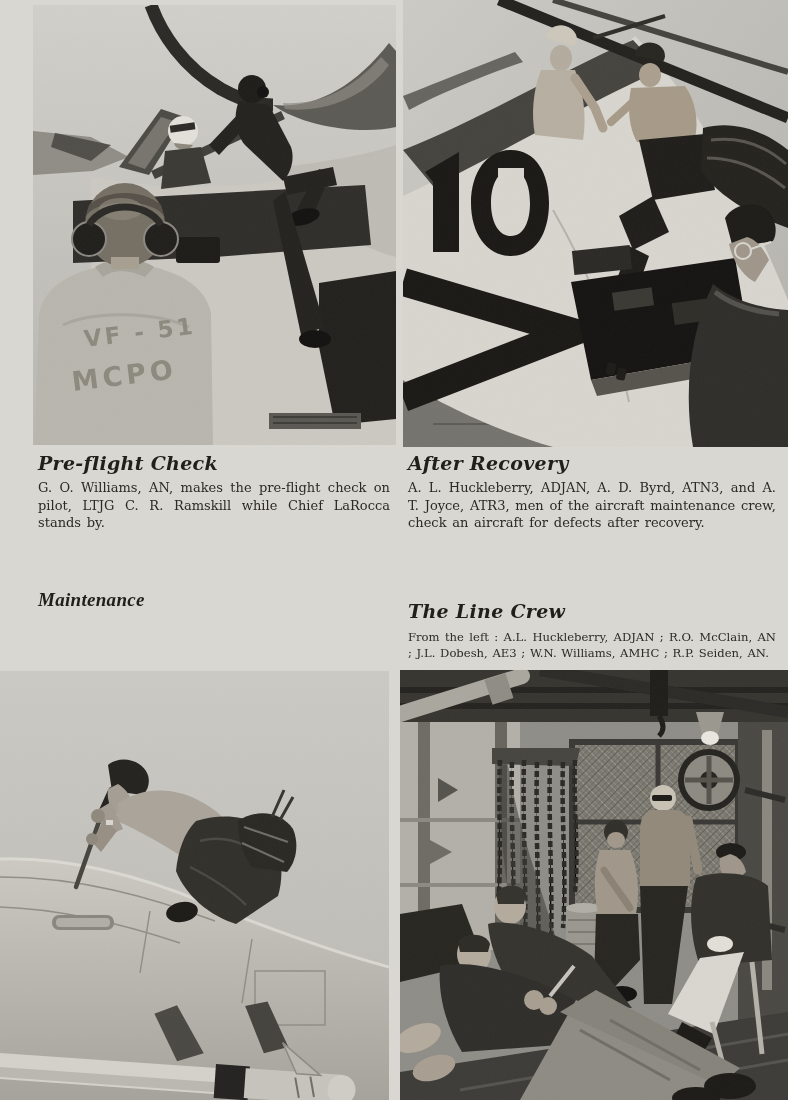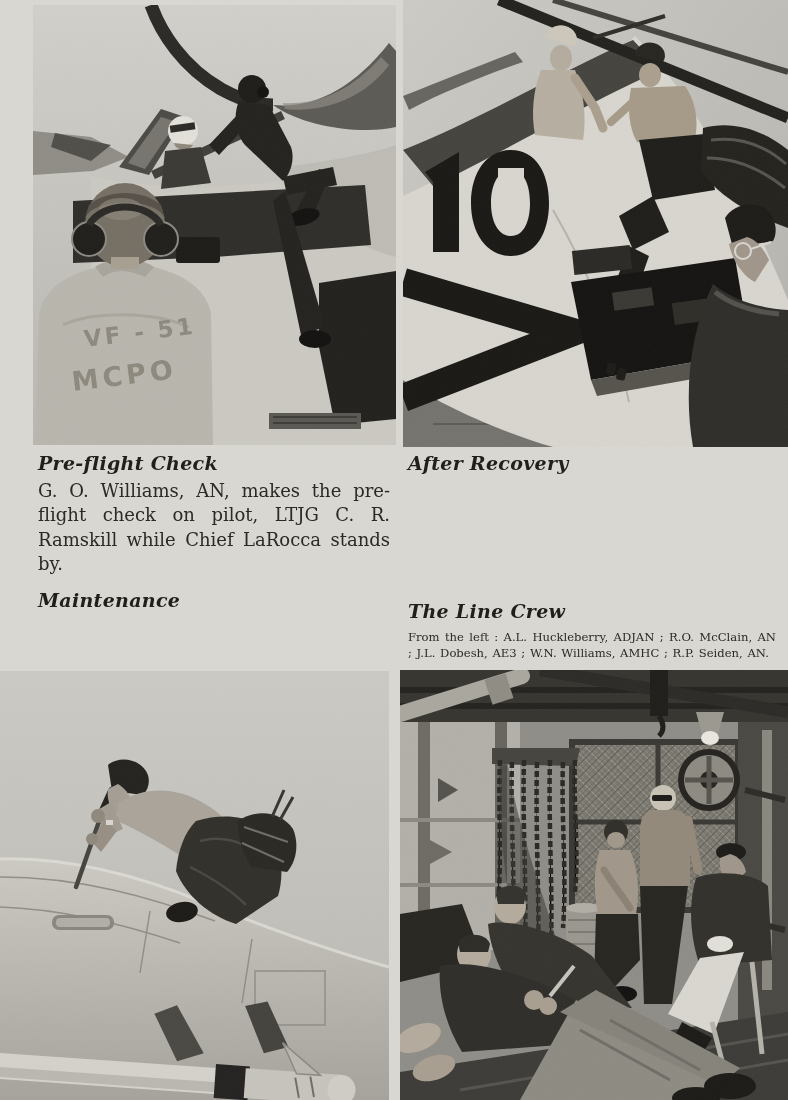--- a/index.html
+++ b/index.html
@@ -7,24 +7,24 @@
         font-family:"DejaVu Serif",serif;color:#26251f;}
   figure.photo{position:absolute;margin:0;padding:0;}
   figure.photo svg{display:block;width:100%;height:100%;}
   #photo-preflight{left:33px;top:5px;width:363px;height:440px;}
   #photo-recovery{left:403px;top:0;width:385px;height:447px;}
   #photo-maintenance{left:0;top:671px;width:389px;height:429px;}
   #photo-linecrew{left:400px;top:670px;width:388px;height:430px;}
   .caption{position:absolute;}
   #cap-preflight{left:38px;top:452px;width:352px;}
   #cap-recovery{left:408px;top:452px;width:368px;}
-  #cap-maintenance{left:38px;top:589px;width:354px;}
+  #cap-maintenance{left:38px;top:589px;width:354px;font-family:Liberation Serif, serif;}
   #cap-linecrew{left:408px;top:600px;width:368px;}
   .caption h2{font-size:19px;font-style:italic;font-weight:700;margin:0 0 5px;letter-spacing:.3px;color:#201f1a;}
-  .caption p{font-size:18px;line-height:1.36;margin:0;text-align:justify;word-spacing:1.6px;color:#2b2a25;}
+  .caption p{font-size:13px;line-height:1.36;margin:0;text-align:justify;word-spacing:1.6px;color:#2b2a25;}
   .caption p.credit{font-size:11.6px;margin-top:7px;line-height:1.42;word-spacing:1px;}
 </style>
 </head>
 <body>
 
 <div class="page">
 
   <figure class="photo" id="photo-preflight" role="img" aria-label="Pilot in a white helmet sits in an open jet cockpit while a crewman climbs the fuselage; a chief wearing ear protectors and a stenciled sweatshirt watches from below">
     <svg viewBox="0 0 363 440" preserveAspectRatio="none">
       <defs>
@@ -169,20 +169,21 @@
     </svg>
   </figure>
 
   <section class="caption" id="cap-preflight">
     <h2>Pre-flight Check</h2>
     <p>G. O. Williams, AN, makes the pre-flight check on pilot, LTJG C. R. Ramskill while Chief LaRocca stands by.</p>
   </section>
 
   <section class="caption" id="cap-recovery">
     <h2>After Recovery</h2>
+    <p>A. L. Huckleberry, ADJAN, A. D. Byrd, ATN3, and A. T. Joyce, ATR3, men of the aircraft maintenance crew, check an aircraft for defects after recovery.</p>
   </section>
 
   <section class="caption" id="cap-maintenance">
     <h2>Maintenance</h2>
   </section>
 
   <section class="caption" id="cap-linecrew">
     <h2>The Line Crew</h2>
     <p class="credit">From the left :  A.L. Huckleberry, ADJAN ;  R.O. McClain, AN ;  J.L. Dobesh, AE3 ;  W.N. Williams, AMHC ;  R.P. Seiden, AN.</p>
   </section>

